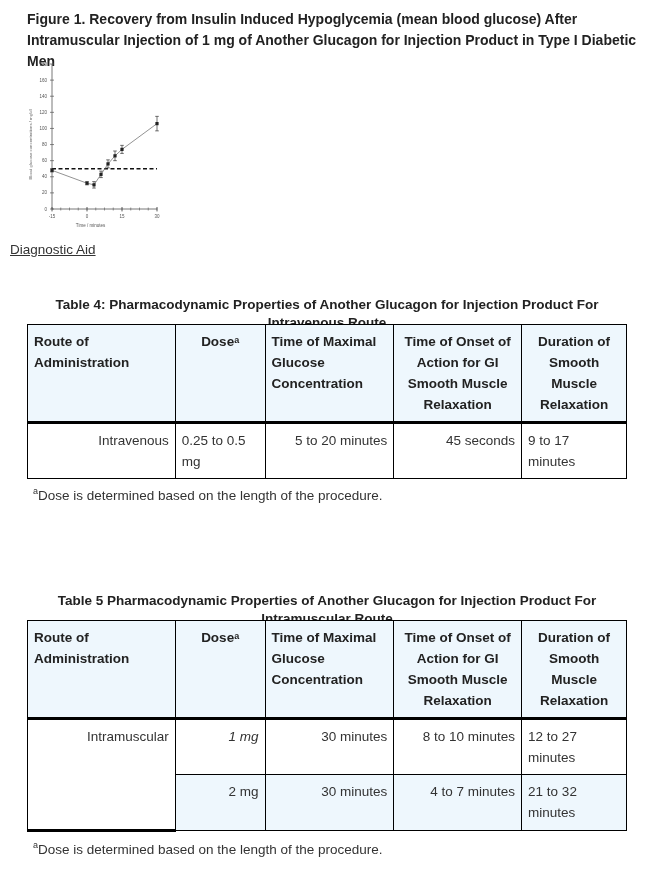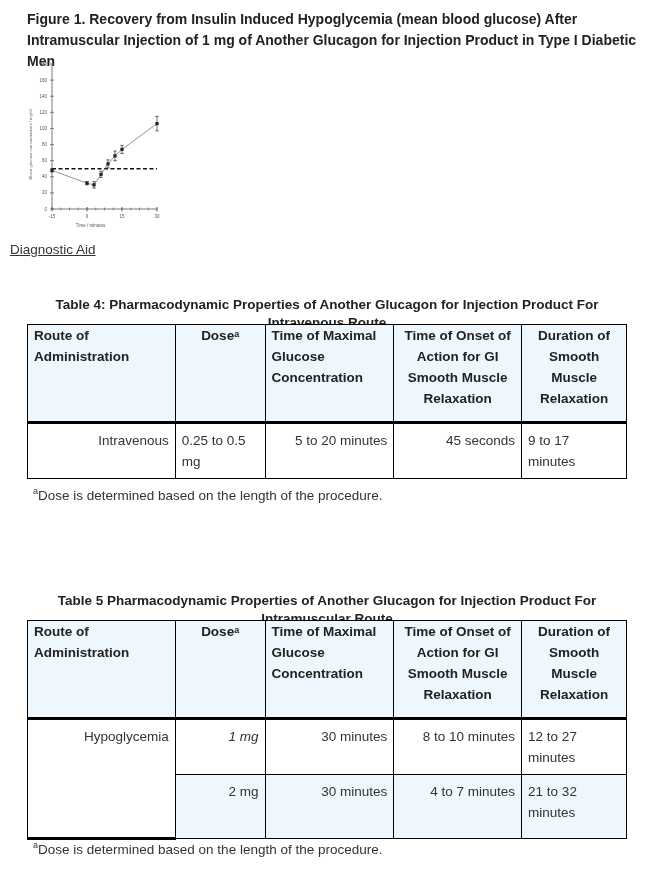--- a/index.html
+++ b/index.html
@@ -25,21 +25,21 @@
   }
 
   table.pd {
     position: absolute; left: 27px; width: 600px;
     border-collapse: collapse; font-size: 13.5px; color: #333333;
   }
   table.pd th, table.pd td {
     border: 1px solid #000000; vertical-align: top; line-height: 21px;
     padding: 6px 6px 6px 6px;
   }
-  table.pd thead th { background: #eef7fd; font-weight: bold; color: #222222; padding-top: 0; padding-bottom: 4px; margin-top: 24px; }
+  table.pd thead th { background: #eef7fd; font-weight: bold; color: #222222; padding-top: 6px; padding-bottom: 4px; margin-top: 24px; }
   table.pd thead tr { border-bottom: 3px solid #000000; }
   table.pd thead th { border-bottom: 3px solid #000000; }
   .th-left { text-align: left; }
   .th-center { text-align: center; }
   .c { text-align: right; }
   .l { text-align: left; }
   .zebra td { background: #eef7fd; }
   .thick-top td { border-top: 3px solid #000000; }
   .thick-bottom { border-bottom: 3px solid #000000 !important; }
 
@@ -192,28 +192,28 @@
     <tr>
       <th class="th-left" style="height:98px;"><span>Route of Administration</span></th>
       <th class="th-center"><span>Dose</span><sup class="hdr">a</sup></th>
       <th class="th-left"><span>Time of Maximal Glucose Concentration</span></th>
       <th class="th-center"><span>Time of Onset of Action for GI Smooth Muscle Relaxation</span></th>
       <th class="th-center"><span>Duration of Smooth Muscle Relaxation</span></th>
     </tr>
   </thead>
   <tbody>
     <tr>
-      <td class="c thick-bottom" rowspan="2" style="background:#ffffff;">Hypoglycemia</td>
+      <td class="c thick-bottom" rowspan="2" style="background:#ffffff;">Intramuscular</td>
       <td class="c" style="height:56px;font-style:italic;">1 mg</td>
       <td class="c">30 minutes</td>
       <td class="c">8 to 10 minutes</td>
       <td class="l">12 to 27 minutes</td>
     </tr>
     <tr class="zebra thick-top">
-      <td class="c" style="height:64px;">2 mg</td>
+      <td class="c" style="height:56px;">2 mg</td>
       <td class="c">30 minutes</td>
       <td class="c">4 to 7 minutes</td>
       <td class="l">21 to 32 minutes</td>
     </tr>
   </tbody>
 </table>
 
 <div class="footnote" style="top:842px;"><sup>a</sup><span>Dose is determined based on the length of the procedure.</span></div>
 
 </body></html>

